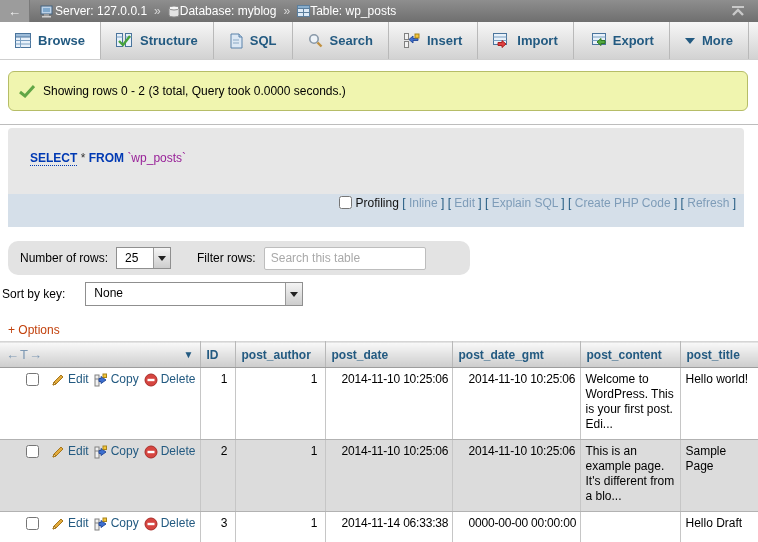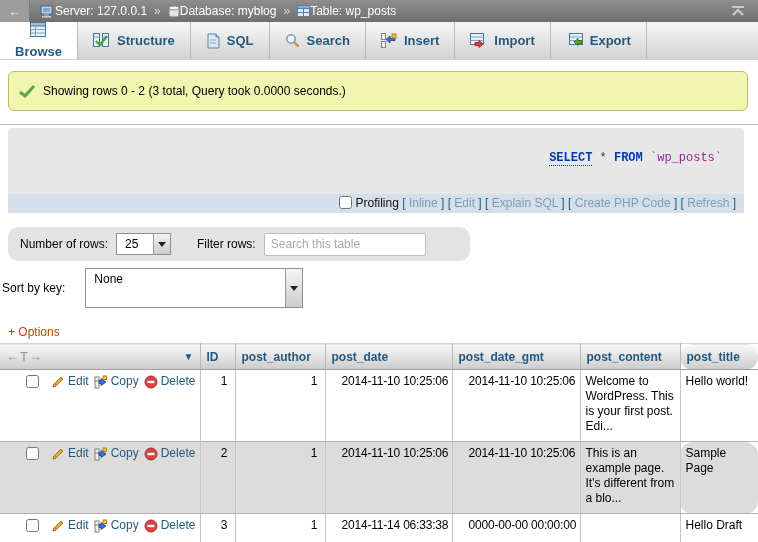--- a/index.html
+++ b/index.html
@@ -14,66 +14,66 @@
   .crumbs { display:flex; align-items:center; gap:5px; margin-left:10px; }
   .crumb { display:flex; align-items:center; cursor:pointer; }
   .crumb-sep { color:#d8d8d8; margin:0 2px; }
   .collapse { margin-left:auto; margin-right:12px; cursor:pointer; display:flex; }
 
   
   .tabbar { height:38px; background:linear-gradient(#f7f7f7,#d2d2d2);
     display:flex; align-items:stretch; border-bottom:1px solid #cfcfcf; }
   .tab { display:flex; align-items:center; gap:7px; padding:0 15px;
     border-right:1px solid #b9b9b9; color:#235a81; font-weight:bold; font-size:13px; cursor:pointer; }
-  .tab.active { background:#fff; border-right:1px solid #b9b9b9;flex-direction:column; }
+  .tab.active { background:#fff; border-right:1px solid #b9b9b9; }
   .tab .caret { width:0; height:0; border:5px solid transparent; border-top:6px solid #235a81; margin-top:5px; }
 
   
   .msg { margin:11px 10px 0 8px; background:#f0f5af; border:1px solid #b6bd67;
     border-radius:6px; padding:12px 10px; display:flex; align-items:center; gap:8px; }
 
   .divider { border-top:1px solid #bdbdbd; margin-top:13px; }
 
   
   .querybox { margin:3px 14px 0 8px; border-radius:4px 4px 0 0; overflow:hidden; }
-  .sql-area { background:#e7e7e7; padding:23px 22px 29px 34px;
-    font-family:Liberation Mono, monospace; font-size:12px;text-align:right; }
+  .sql-area { background:#e7e7e7; padding:23px 22px 29px 22px;
+    font-family:Liberation Sans, sans-serif; font-size:12px; }
   .kw { color:#0039b3; font-weight:bold; }
   .kw.doc { border-bottom:1px dotted #0039b3; }
   .ident { color:#992299; }
   .star { color:#333; }
-  .prof-bar { background:#d5dfe9; padding:2px 8px 3px; text-align:right; color:#111; }
+  .prof-bar { background:#d5dfe9; padding:2px 8px 17px; text-align:right; color:#111; }
   .prof-bar .br { color:#235a81; }
   .prof-bar a { color:#7e9cb8; text-decoration:none; cursor:pointer; }
   .prof-bar input { vertical-align:-2px; }
 
   
   .rowsbar { margin:14px 0 0 8px; width:462px; height:34px; background:#e3e3e3;
     border-radius:10px; display:flex; align-items:center; padding:0 12px; gap:8px; }
   .sel { border:1px solid #8f8f8f; background:#fff; height:22px; display:flex; cursor:pointer; }
   .sel .val { flex:1; padding:3px 0 0 8px; overflow:hidden; white-space:nowrap; }
   .sel .btn { width:17px; background:linear-gradient(#f4f4f4,#cdcdcd); border-left:1px solid #9a9a9a;
     display:flex; align-items:center; justify-content:center; }
   .sel .btn::after { content:""; width:0; height:0; border:4px solid transparent; border-top:5px solid #222; margin-top:5px; }
   .sel.rows { width:55px; margin-right:18px; }
-  .sel.sort { width:218px; height:40px; }
+  .sel.sort { width:218px; height:24px; }
   .filter-input { width:162px; height:23px; border:1px solid #bdbdbd; border-radius:2px;
     padding:0 6px; font-family:"Liberation Sans",sans-serif; font-size:12px; color:#444; }
   .filter-input::placeholder { color:#a9a9a9; }
   .sortrow { margin:7px 0 0 2px; display:flex; align-items:center; gap:20px; }
   .options { display:inline-block; margin:17px 0 0 8px; color:#c2410c; text-decoration:none; cursor:pointer; }
 
   
   table.grid { border-collapse:collapse; table-layout:fixed; width:758px; margin-top:4px; }
   .grid col.c-act{width:200px} .grid col.c-id{width:35px} .grid col.c-auth{width:90px}
   .grid col.c-date{width:127px} .grid col.c-gmt{width:128px} .grid col.c-cont{width:100px} .grid col.c-title{width:78px}
   .grid th { background:linear-gradient(#f9f9f9,#cccccc); border-right:1px solid #b8b8b8;
     border-top:1px solid #d5d5d5; border-bottom:1px solid #9d9d9d;
     color:#235a81; font-weight:bold; text-align:left; padding:5px 4px 5px 6px; font-size:12px; cursor:pointer; }
-  .grid th:last-child, .grid td:last-child { border-right:none;border-radius:13px; }
+  .grid th:last-child, .grid td:last-child { border-right:none; }
   .grid th.act { cursor:default; }
   .act-head { display:flex; justify-content:space-between; align-items:center; padding-right:2px; }
   .tee-arrows { color:#7e99b4; font-weight:normal; font-size:13px; letter-spacing:1px; }
   .sort-dd { color:#235a81; font-size:10px; cursor:pointer; }
   .grid td { border-right:1px solid #c6c6c6; border-bottom:1px solid #b2b2b2;
     vertical-align:top; padding:4px 5px; line-height:15px; cursor:pointer; }
   .grid tr.r0 td, .grid tr.r2 td { background:#fff; }
   .grid tr.r1 td { background:#dcdcdc; }
   .grid tr.tall td { height:72px; }
   .grid tr.last td { height:46px; border-bottom:none; }
@@ -209,20 +209,24 @@
     <span class="icon">
       <svg width="17" height="15" viewBox="0 0 17 15">
           <rect x="3.5" y="0.5" width="13" height="11" fill="#e8f1fa" stroke="#4a749c"></rect>
           <line x1="3.5" y1="4" x2="16.5" y2="4" stroke="#7ba0c2"></line>
           <line x1="3.5" y1="7.5" x2="16.5" y2="7.5" stroke="#7ba0c2"></line>
           <path d="M8 9 h-4 v-2 l-4 3.5 4 3.5 v-2 h4 z" fill="#53a93f" stroke="#2f7a22" transform="translate(8 -1.5)"></path>
         </svg>
     </span>
     <span>Export</span>
   </div>
+  <div class="tab">
+    <span class="caret"></span>
+    <span>More</span>
+  </div>
 </div>
 
 
 <div class="msg">
   <span class="icon">
     <svg width="16" height="13" viewBox="0 0 16 13">
         <path d="M1 7 L6 11 L15 1" fill="none" stroke="#61a646" stroke-width="3"></path>
       </svg>
   </span>
   <span>Showing rows 0 - 2 (3 total, Query took 0.0000 seconds.)</span>

